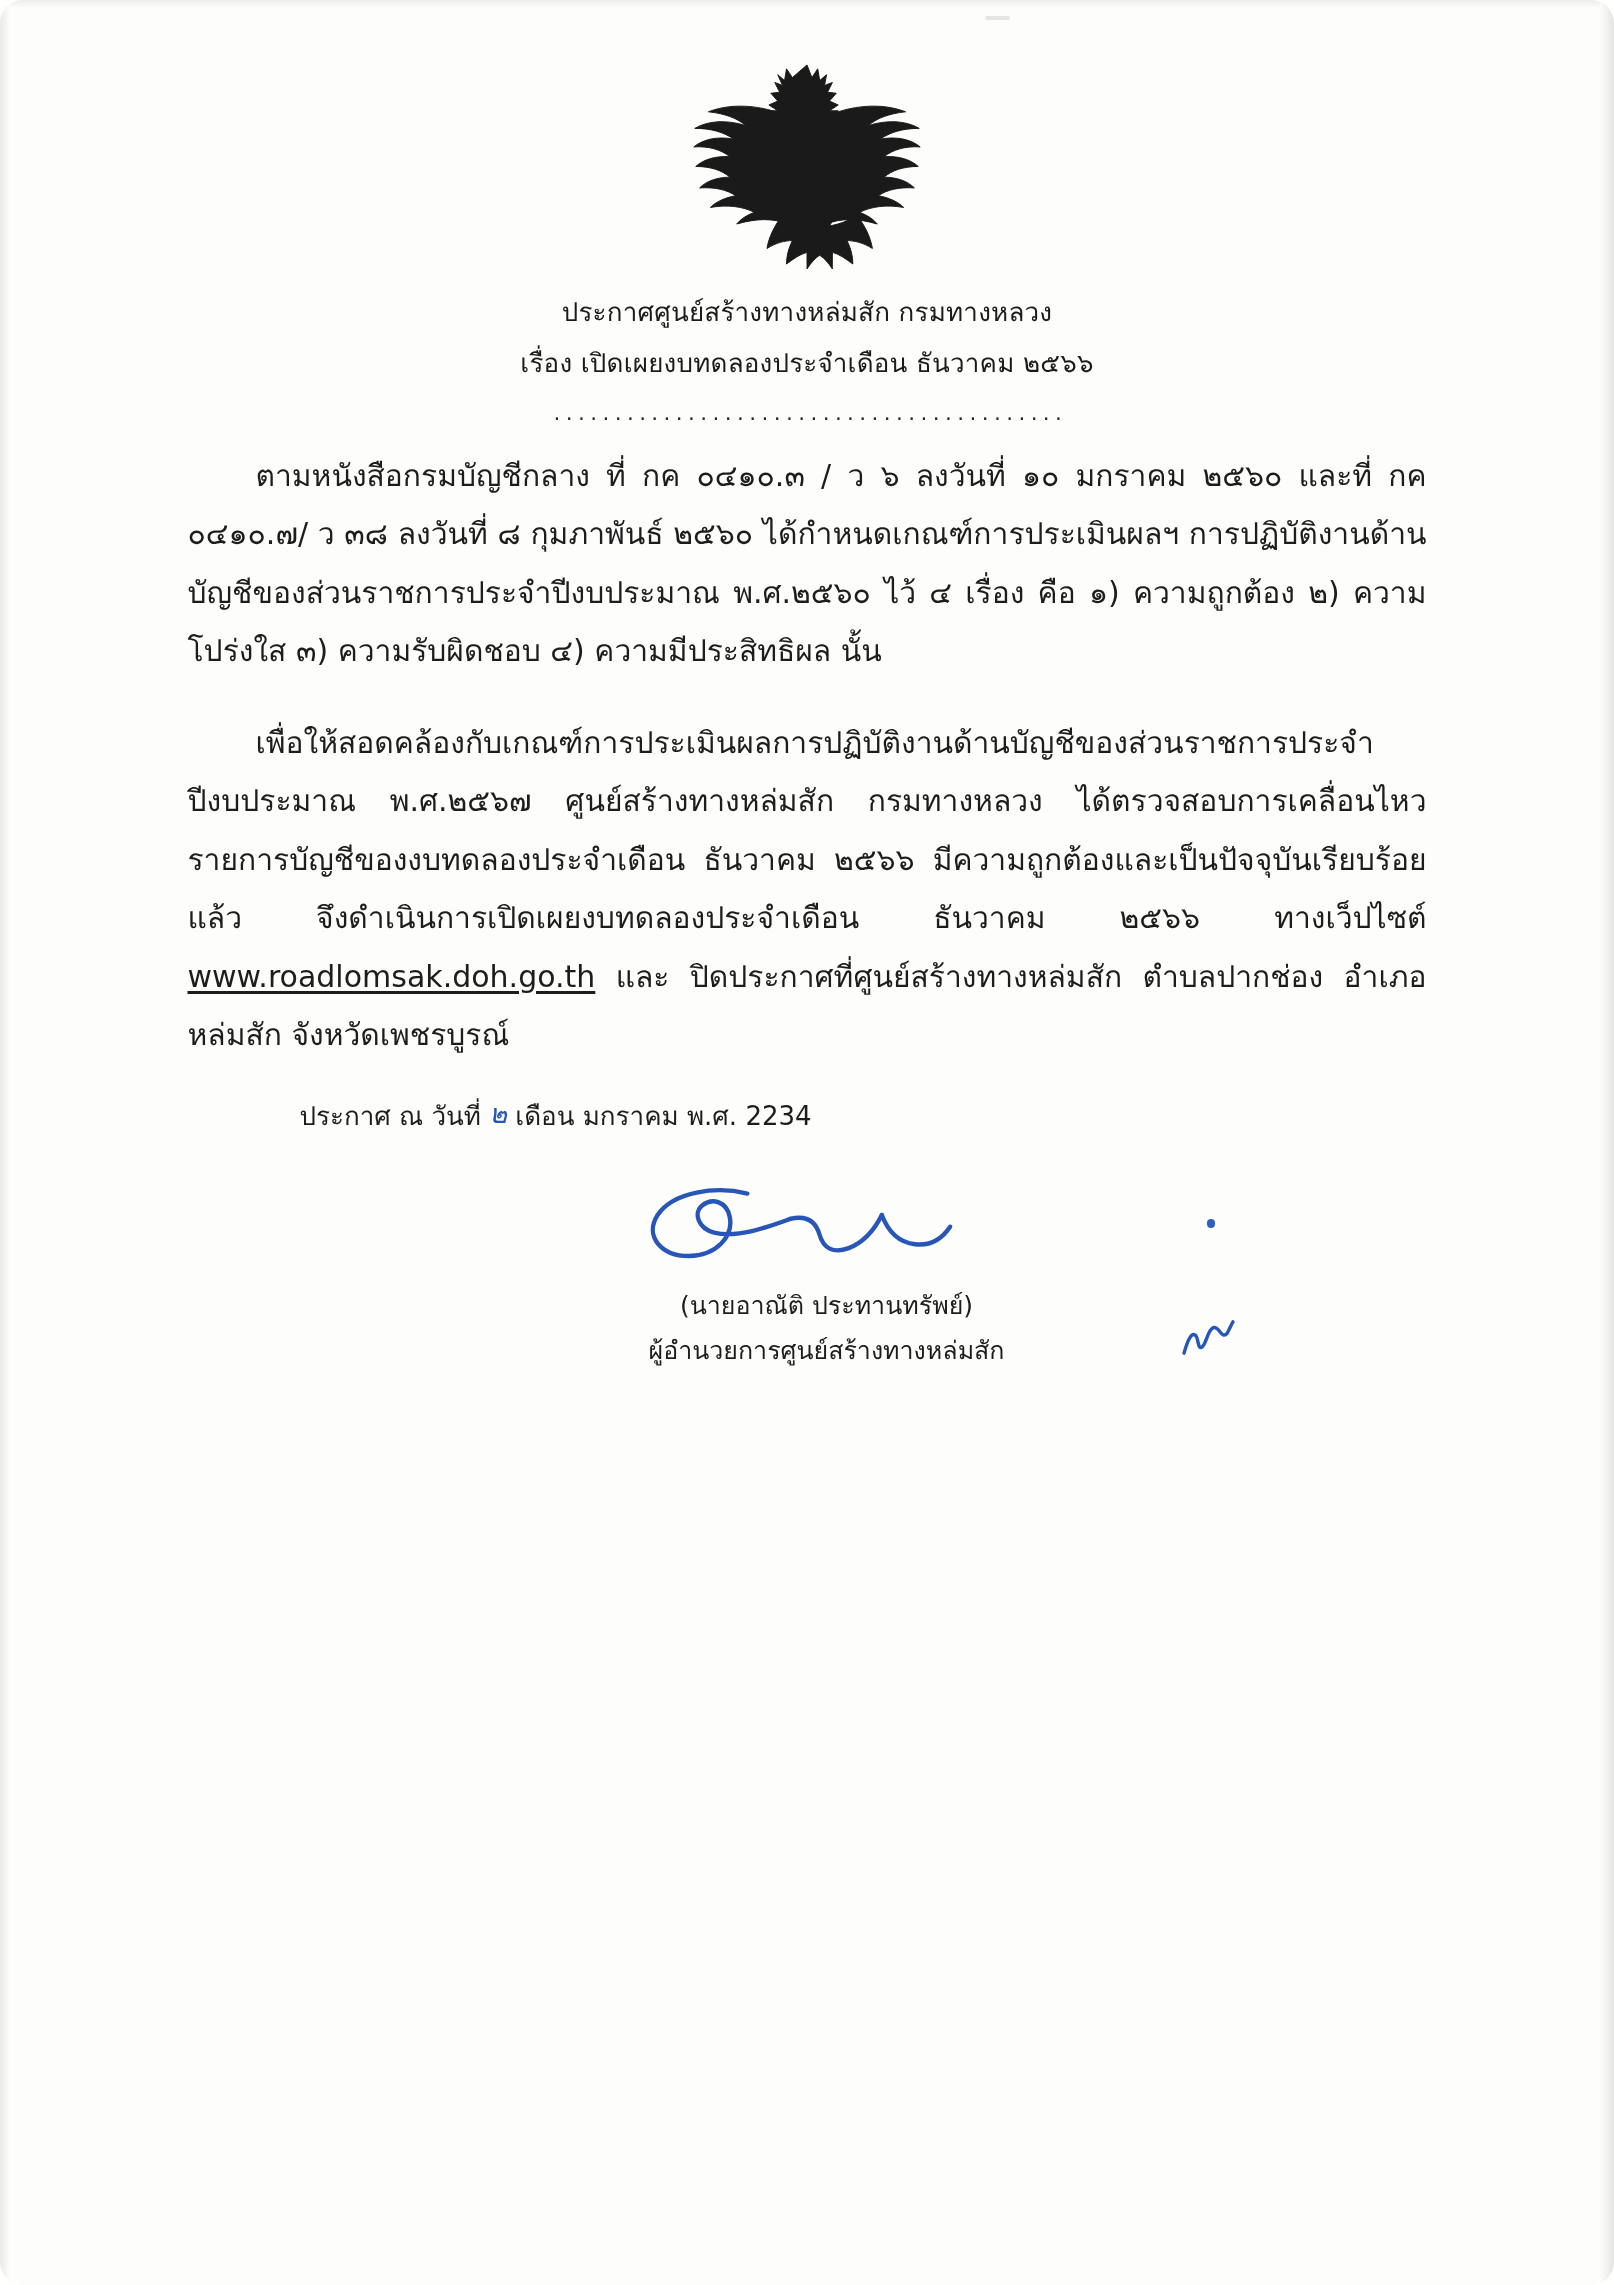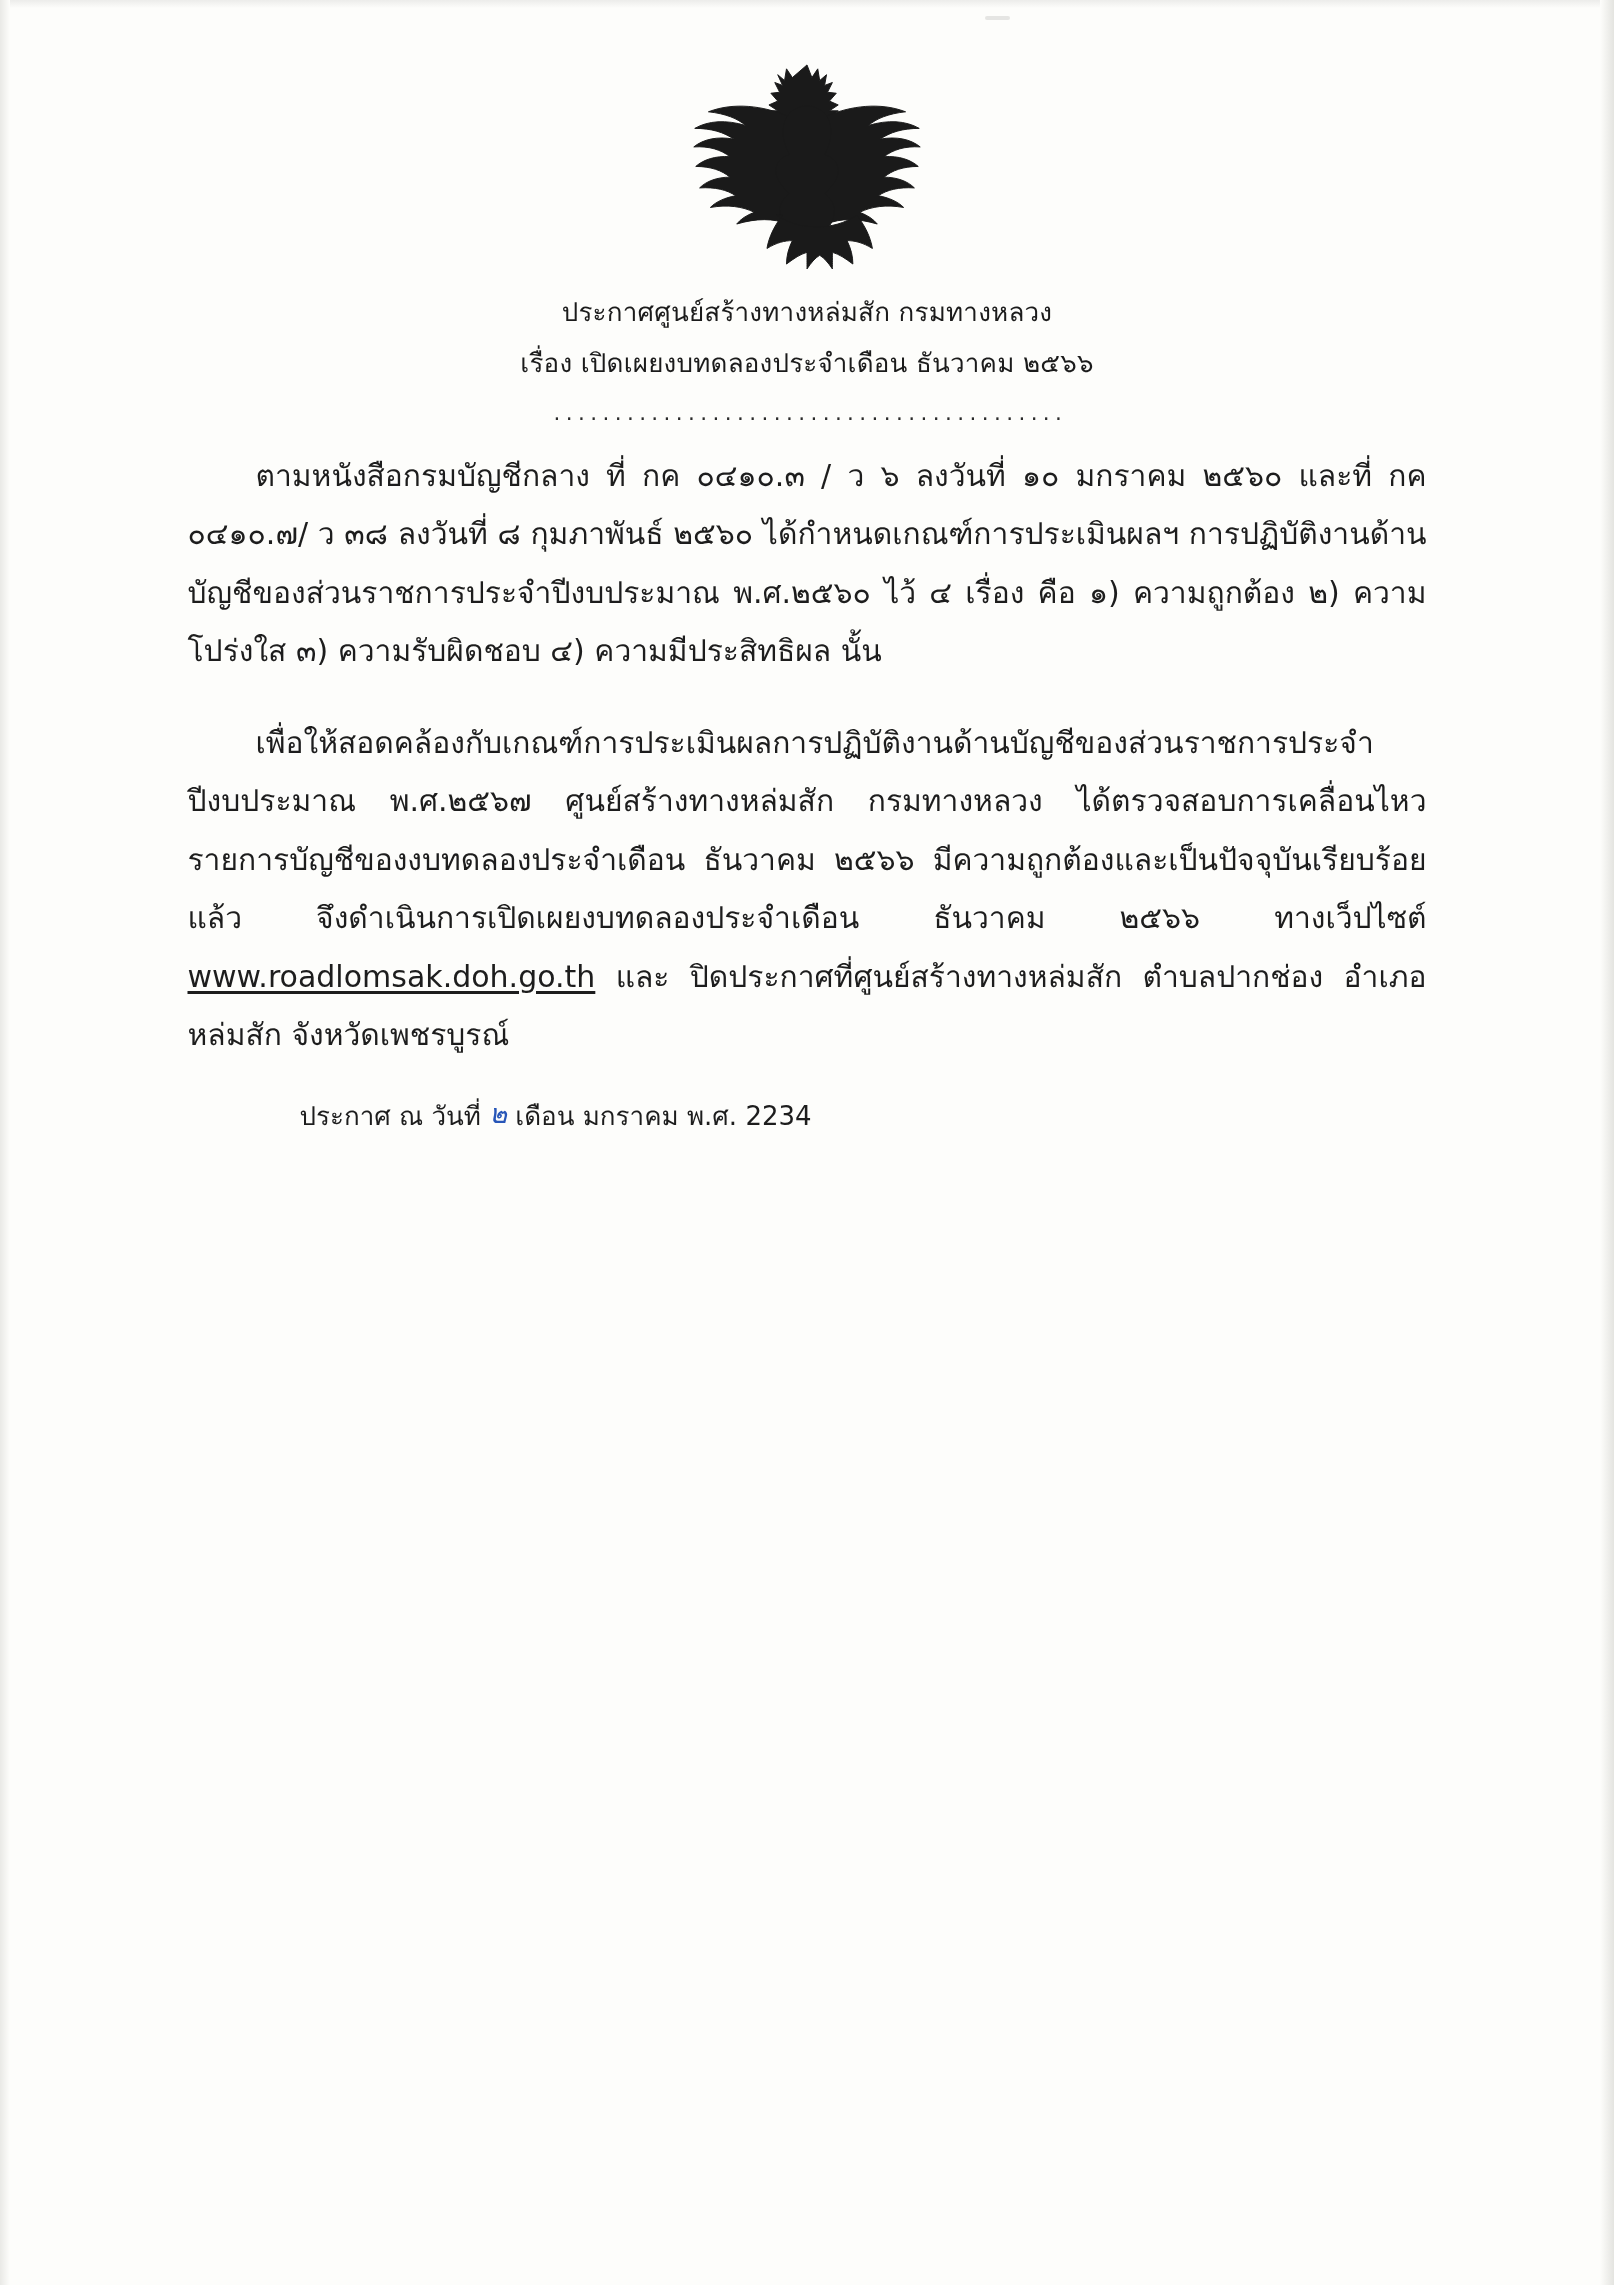--- a/index.html
+++ b/index.html
@@ -9,20 +9,21 @@
   }
   body {
     font-family: "DejaVu Sans", sans-serif;
   }
   .page {
     position: relative;
     width: 1614px;
     height: 2285px;
     background: #fdfdfb;
     overflow: hidden;
+    border-radius: 23px;
   }
   
   .scan-edge-left {
     position: absolute;
     left: 0; top: 0;
     width: 9.8px; height: 100%;
     background: linear-gradient(to right, #e9e9e6, #fdfdfb);
   }
   .scan-edge-right {
     position: absolute;
@@ -217,16 +218,33 @@
 
     <div class="dot-rule">...........................................................</div>
 
     <div class="para p1"><span class="indent"></span><span>ตามหนังสือกรมบัญชีกลาง  ที่ กค ๐๔๑๐.๓ / ว ๖ ลงวันที่  ๑๐  มกราคม  ๒๕๖๐  และที่ กค ๐๔๑๐.๗/ ว ๓๘ ลงวันที่ ๘ กุมภาพันธ์ ๒๕๖๐  ได้กำหนดเกณฑ์การประเมินผลฯ การปฏิบัติงานด้านบัญชีของส่วนราชการประจำปีงบประมาณ  พ.ศ.๒๕๖๐  ไว้  ๔  เรื่อง  คือ ๑) ความถูกต้อง ๒) ความโปร่งใส ๓) ความรับผิดชอบ ๔) ความมีประสิทธิผล นั้น</span></div>
 
     <div class="para p2"><span class="indent"></span><span>เพื่อให้สอดคล้องกับเกณฑ์การประเมินผลการปฏิบัติงานด้านบัญชีของส่วนราชการประจำปีงบประมาณ  พ.ศ.๒๕๖๗ ศูนย์สร้างทางหล่มสัก กรมทางหลวง  ได้ตรวจสอบการเคลื่อนไหวรายการบัญชีของงบทดลองประจำเดือน ธันวาคม  ๒๕๖๖  มีความถูกต้องและเป็นปัจจุบันเรียบร้อยแล้ว  จึงดำเนินการเปิดเผยงบทดลองประจำเดือน ธันวาคม  ๒๕๖๖  ทางเว็ปไซต์  </span><a class="link" href="#">www.roadlomsak.doh.go.th</a><span> และ    ปิดประกาศที่ศูนย์สร้างทางหล่มสัก ตำบลปากช่อง  อำเภอหล่มสัก จังหวัดเพชรบูรณ์</span></div>
 
 
     <div class="date-line"><span>ประกาศ  ณ  วันที่ </span><span class="handwritten-day">๒</span><span> เดือน  มกราคม  พ.ศ. 2234</span></div>
 
+    <div class="sig-area">
+      <svg class="sig-svg" viewBox="0 0 420 120" xmlns="http://www.w3.org/2000/svg">
+        <g fill="none" stroke="#2756b8" stroke-width="4.5" stroke-linecap="round" stroke-linejoin="round">
+          <path d="M118 18 C86 10 42 16 26 40 C12 62 30 82 58 82 C86 82 104 62 100 42 C97 26 82 22 72 30 C62 38 68 54 84 58 C108 64 140 52 162 44"></path>
+          <path d="M162 44 C178 40 188 46 192 60 C196 74 206 80 222 74 C240 67 250 52 256 40"></path>
+          <path d="M256 40 C262 56 272 68 290 70 C306 72 318 64 326 52"></path>
+        </g>
+      </svg>
+      <div class="sig-dot"></div>
+      <div class="sig-name">(นายอาณัติ  ประทานทรัพย์)</div>
+      <div class="sig-title">ผู้อำนวยการศูนย์สร้างทางหล่มสัก</div>
+      <svg class="sig-initial" viewBox="0 0 60 46" xmlns="http://www.w3.org/2000/svg">
+        <g fill="none" stroke="#2756b8" stroke-width="3.5" stroke-linecap="round">
+          <path d="M6 40 C10 26 14 18 18 22 C21 26 20 36 24 34 C29 31 30 16 36 14 C42 12 44 26 50 20 L56 8"></path>
+        </g>
+      </svg>
+    </div>
 
   </div>
 </div>
 
 
 </body></html>

